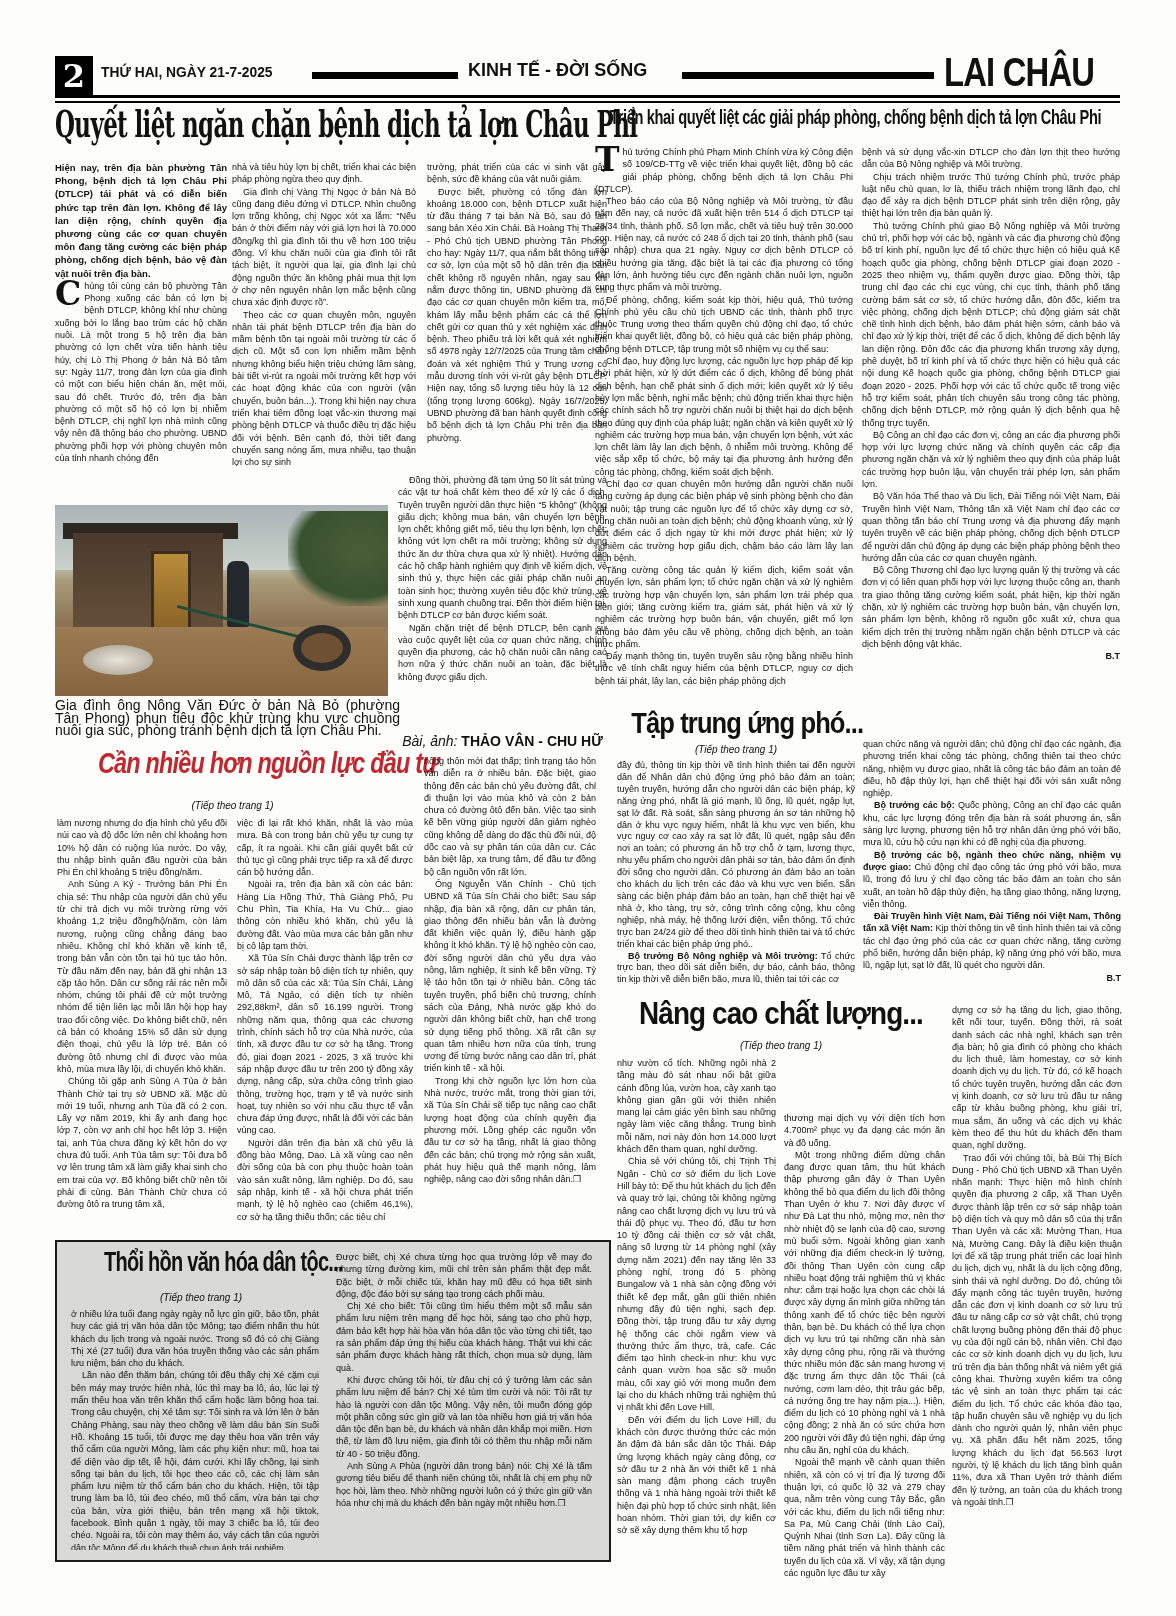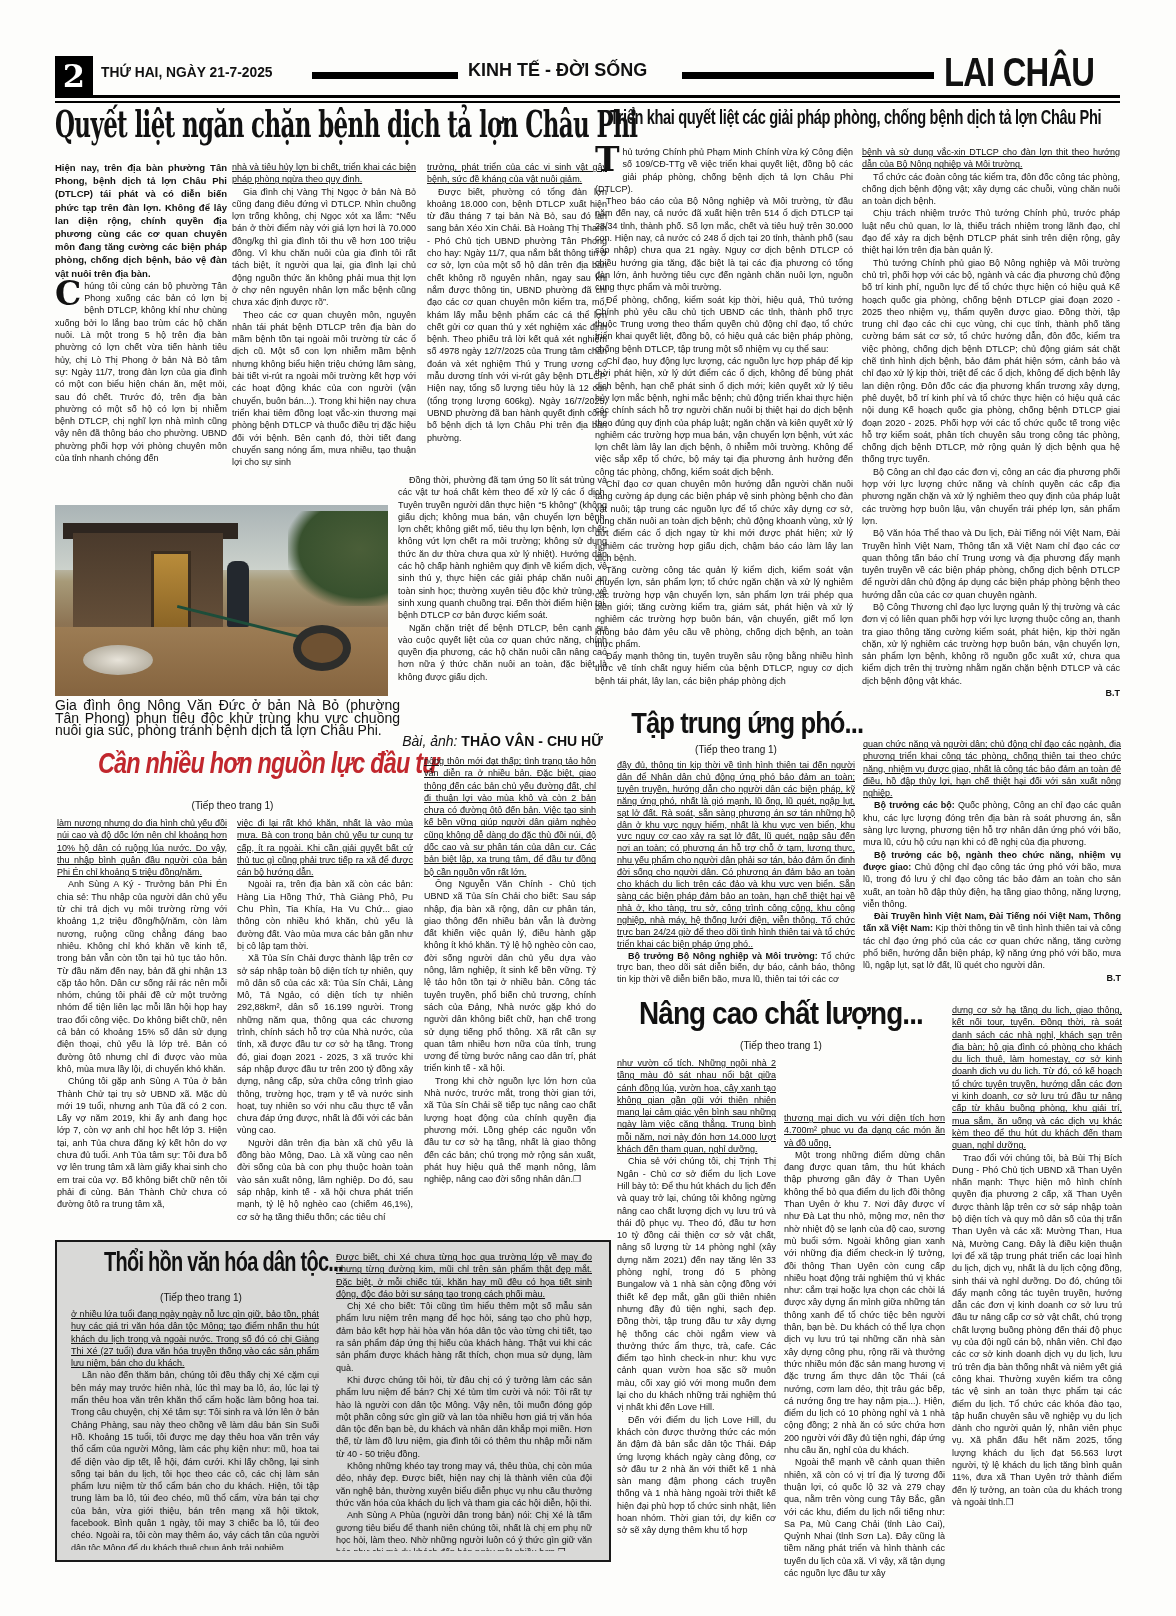--- a/index.html
+++ b/index.html
@@ -19,25 +19,25 @@
   .h-art2{position:absolute;left:610px;top:106px;font-weight:bold;font-size:20px;white-space:nowrap;
     transform:scaleX(.73);transform-origin:left top;letter-spacing:-.5px;}
   .h-tap{position:absolute;left:617px;top:707px;width:238px;text-align:center;font-weight:bold;font-size:29px;
     white-space:nowrap;transform:scaleX(.88);transform-origin:center top;letter-spacing:-1px;}
   .h-nang{position:absolute;left:620px;top:996px;width:322px;text-align:center;font-weight:bold;font-size:31px;
     white-space:nowrap;transform:scaleX(.9);transform-origin:center top;letter-spacing:-1px;}
   .h-art3{position:absolute;left:60px;top:746px;width:345px;text-align:center;font-weight:bold;font-style:italic;
     font-size:30px;color:#c1272d;white-space:nowrap;transform:scaleX(.78);transform-origin:center top;letter-spacing:-1px;}
   .h-box{position:absolute;left:70px;top:1247px;width:262px;text-align:center;font-weight:bold;font-size:27px;
     white-space:nowrap;transform:scaleX(.74);transform-origin:center top;letter-spacing:-1px;}
-  .tiep{position:absolute;font-size:10px;text-align:center;}
+  .tiep{position:absolute;font-style:italic;font-size:10px;text-align:center;}
   
   .col{position:absolute;font-size:9px;line-height:12.3px;text-align:justify;overflow:hidden;}
   .col p{margin:0;text-indent:11px;}
-  .col p.noind{text-indent:0;text-decoration:underline;}
+  .col p.noind{text-indent:0;}
   .col p.lead{font-weight:bold;text-indent:0;font-size:9.5px;line-height:13.2px;}
   .col p.drop{text-indent:0;}
   .col p.drop::first-letter{float:left;font-size:33px;line-height:25px;padding:1px 3px 0 0;font-weight:bold;font-family:"DejaVu Serif",serif;}
   .col p.bt{text-align:right;font-weight:bold;text-indent:0;}
   .col b{font-weight:bold;}
   .byline{position:absolute;font-size:14px;text-align:center;}
   .byline .pre{font-style:italic;}
   .byline b{font-weight:bold;}
   .caption{position:absolute;left:55px;top:699px;width:345px;font-size:14px;line-height:12.5px;text-align:justify;}
   
@@ -112,21 +112,20 @@
       <p class="drop">Thủ tướng Chính phủ Phạm Minh Chính vừa ký Công điện số 109/CĐ-TTg về việc triển khai quyết liệt, đồng bộ các giải pháp phòng, chống bệnh dịch tả lợn Châu Phi (DTLCP).</p>
       <p>Theo báo cáo của Bộ Nông nghiệp và Môi trường, từ đầu năm đến nay, cả nước đã xuất hiện trên 514 ổ dịch DTLCP tại 28/34 tỉnh, thành phố. Số lợn mắc, chết và tiêu huỷ trên 30.000 con. Hiện nay, cả nước có 248 ổ dịch tại 20 tỉnh, thành phố (sau sáp nhập) chưa qua 21 ngày. Nguy cơ dịch bệnh DTLCP có chiều hướng gia tăng, đặc biệt là tại các địa phương có tổng đàn lớn, ảnh hưởng tiêu cực đến ngành chăn nuôi lợn, nguồn cung thực phẩm và môi trường.</p>
       <p>Để phòng, chống, kiểm soát kịp thời, hiệu quả, Thủ tướng Chính phủ yêu cầu chủ tịch UBND các tỉnh, thành phố trực thuộc Trung ương theo thẩm quyền chủ động chỉ đạo, tổ chức triển khai quyết liệt, đồng bộ, có hiệu quả các biện pháp phòng, chống bệnh DTLCP, tập trung một số nhiệm vụ cụ thể sau:</p>
       <p>Chỉ đạo, huy động lực lượng, các nguồn lực hợp pháp để kịp thời phát hiện, xử lý dứt điểm các ổ dịch, không để bùng phát dịch bệnh, hạn chế phát sinh ổ dịch mới; kiên quyết xử lý tiêu hủy lợn mắc bệnh, nghi mắc bệnh; chủ động triển khai thực hiện các chính sách hỗ trợ người chăn nuôi bị thiệt hại do dịch bệnh theo đúng quy định của pháp luật; ngăn chặn và kiên quyết xử lý nghiêm các trường hợp mua bán, vận chuyển lợn bệnh, vứt xác lợn chết làm lây lan dịch bệnh, ô nhiễm môi trường. Không để việc sắp xếp tổ chức, bộ máy tại địa phương ảnh hưởng đến công tác phòng, chống, kiểm soát dịch bệnh.</p>
       <p>Chỉ đạo cơ quan chuyên môn hướng dẫn người chăn nuôi tăng cường áp dụng các biện pháp vệ sinh phòng bệnh cho đàn vật nuôi; tập trung các nguồn lực để tổ chức xây dựng cơ sở, vùng chăn nuôi an toàn dịch bệnh; chủ động khoanh vùng, xử lý dứt điểm các ổ dịch ngay từ khi mới được phát hiện; xử lý nghiêm các trường hợp giấu dịch, chậm báo cáo làm lây lan dịch bệnh.</p>
       <p>Tăng cường công tác quản lý kiểm dịch, kiểm soát vận chuyển lợn, sản phẩm lợn; tổ chức ngăn chặn và xử lý nghiêm các trường hợp vận chuyển lợn, sản phẩm lợn trái phép qua biên giới; tăng cường kiểm tra, giám sát, phát hiện và xử lý nghiêm các trường hợp buôn bán, vận chuyển, giết mổ lợn không bảo đảm yêu cầu về phòng, chống dịch bệnh, an toàn thực phẩm.</p>
       <p>Đẩy mạnh thông tin, tuyên truyền sâu rộng bằng nhiều hình thức về tính chất nguy hiểm của bệnh DTLCP, nguy cơ dịch bệnh tái phát, lây lan, các biện pháp phòng dịch</p>
     </div>
   <div class="col" style="left:862px;top:146px;width:258px;height:572px;">
       <p class="noind">bệnh và sử dụng vắc-xin DTLCP cho đàn lợn thịt theo hướng dẫn của Bộ Nông nghiệp và Môi trường.</p>
-      <p>Tổ chức các đoàn công tác kiểm tra, đôn đốc công tác phòng, chống dịch bệnh động vật; xây dựng các chuỗi, vùng chăn nuôi an toàn dịch bệnh.</p>
       <p>Chịu trách nhiệm trước Thủ tướng Chính phủ, trước pháp luật nếu chủ quan, lơ là, thiếu trách nhiệm trong lãnh đạo, chỉ đạo để xảy ra dịch bệnh DTLCP phát sinh trên diện rộng, gây thiệt hại lớn trên địa bàn quản lý.</p>
       <p>Thủ tướng Chính phủ giao Bộ Nông nghiệp và Môi trường chủ trì, phối hợp với các bộ, ngành và các địa phương chủ động bố trí kinh phí, nguồn lực để tổ chức thực hiện có hiệu quả Kế hoạch quốc gia phòng, chống bệnh DTLCP giai đoạn 2020 - 2025 theo nhiệm vụ, thẩm quyền được giao. Đồng thời, tập trung chỉ đạo các chi cục vùng, chi cục tỉnh, thành phố tăng cường bám sát cơ sở, tổ chức hướng dẫn, đôn đốc, kiểm tra việc phòng, chống dịch bệnh DTLCP; chủ động giám sát chặt chẽ tình hình dịch bệnh, bảo đảm phát hiện sớm, cảnh báo và chỉ đạo xử lý kịp thời, triệt để các ổ dịch, không để dịch bệnh lây lan diện rộng. Đôn đốc các địa phương khẩn trương xây dựng, phê duyệt, bố trí kinh phí và tổ chức thực hiện có hiệu quả các nội dung Kế hoạch quốc gia phòng, chống bệnh DTLCP giai đoạn 2020 - 2025. Phối hợp với các tổ chức quốc tế trong việc hỗ trợ kiểm soát, phân tích chuyên sâu trong công tác phòng, chống dịch bệnh DTLCP, mở rộng quản lý dịch bệnh qua hệ thống trực tuyến.</p>
       <p>Bộ Công an chỉ đạo các đơn vị, công an các địa phương phối hợp với lực lượng chức năng và chính quyền các cấp địa phương ngăn chặn và xử lý nghiêm theo quy định của pháp luật các trường hợp buôn lậu, vận chuyển trái phép lợn, sản phẩm lợn.</p>
       <p>Bộ Văn hóa Thể thao và Du lịch, Đài Tiếng nói Việt Nam, Đài Truyền hình Việt Nam, Thông tấn xã Việt Nam chỉ đạo các cơ quan thông tấn báo chí Trung ương và địa phương đẩy mạnh tuyên truyền về các biện pháp phòng, chống dịch bệnh DTLCP để người dân chủ động áp dụng các biện pháp phòng bệnh theo hướng dẫn của các cơ quan chuyên ngành.</p>
       <p>Bộ Công Thương chỉ đạo lực lượng quản lý thị trường và các đơn vị có liên quan phối hợp với lực lượng thuộc công an, thanh tra giao thông tăng cường kiểm soát, phát hiện, kịp thời ngăn chặn, xử lý nghiêm các trường hợp buôn bán, vận chuyển lợn, sản phẩm lợn bệnh, không rõ nguồn gốc xuất xứ, chưa qua kiểm dịch trên thị trường nhằm ngăn chặn bệnh DTLCP và các dịch bệnh động vật khác.</p>
       <p class="bt">B.T</p>
     </div>
 
   <div class="h-tap">Tập trung ứng phó...</div>
   <div class="tiep" style="left:617px;top:744px;width:238px;">(Tiếp theo trang 1)</div>
@@ -182,17 +181,16 @@
   <div class="h-box">Thổi hồn văn hóa dân tộc...</div>
   <div class="tiep" style="left:70px;top:1292px;width:262px;">(Tiếp theo trang 1)</div>
   <div class="col" style="left:71px;top:1308px;width:248px;height:242px;">
       <p class="noind">ở nhiều lứa tuổi đang ngày ngày nỗ lực gìn giữ, bảo tồn, phát huy các giá trị văn hóa dân tộc Mông; tạo điểm nhấn thu hút khách du lịch trong và ngoài nước. Trong số đó có chị Giàng Thị Xé (27 tuổi) đưa văn hóa truyền thống vào các sản phẩm lưu niệm, bán cho du khách.</p>
       <p>Lần nào đến thăm bản, chúng tôi đều thấy chị Xé cặm cụi bên máy may trước hiên nhà, lúc thì may ba lô, áo, lúc lại tỷ mẩn thêu hoa văn trên khăn thổ cẩm hoặc làm bông hoa tai. Trong câu chuyện, chị Xé tâm sự: Tôi sinh ra và lớn lên ở bản Chảng Phàng, sau này theo chồng về làm dâu bản Sin Suối Hồ. Khoảng 15 tuổi, tôi được mẹ dạy thêu hoa văn trên váy thổ cẩm của người Mông, làm các phụ kiện như: mũ, hoa tai để diện vào dịp tết, lễ hội, đám cưới. Khi lấy chồng, lại sinh sống tại bản du lịch, tôi học theo các cô, các chị làm sản phẩm lưu niệm từ thổ cẩm bán cho du khách. Hiện, tôi tập trung làm ba lô, túi đeo chéo, mũ thổ cẩm, vừa bán tại chợ của bản, vừa giới thiệu, bán trên mạng xã hội tiktok, facebook. Bình quân 1 ngày, tôi may 3 chiếc ba lô, túi đeo chéo. Ngoài ra, tôi còn may thêm áo, váy cách tân của người dân tộc Mông để du khách thuê chụp ảnh trải nghiệm.</p>
     </div>
   <div class="col" style="left:336px;top:1251px;width:256px;height:300px;">
       <p class="noind">Được biết, chị Xé chưa từng học qua trường lớp về may đo nhưng từng đường kim, mũi chỉ trên sản phẩm thật đẹp mắt. Đặc biệt, ở mỗi chiếc túi, khăn hay mũ đều có họa tiết sinh động, độc đáo bởi sự sáng tạo trong cách phối màu.</p>
       <p>Chị Xé cho biết: Tôi cũng tìm hiểu thêm một số mẫu sản phẩm lưu niệm trên mạng để học hỏi, sáng tạo cho phù hợp, đảm bảo kết hợp hài hòa văn hóa dân tộc vào từng chi tiết, tạo ra sản phẩm đáp ứng thị hiếu của khách hàng. Thật vui khi các sản phẩm được khách hàng rất thích, chọn mua sử dụng, làm quà.</p>
       <p>Khi được chúng tôi hỏi, từ đâu chị có ý tưởng làm các sản phẩm lưu niệm để bán? Chị Xé tủm tỉm cười và nói: Tôi rất tự hào là người con dân tộc Mông. Vậy nên, tôi muốn đóng góp một phần công sức gìn giữ và lan tỏa nhiều hơn giá trị văn hóa dân tộc đến bạn bè, du khách và nhân dân khắp mọi miền. Hơn thế, từ làm đồ lưu niệm, gia đình tôi có thêm thu nhập mỗi năm từ 40 - 50 triệu đồng.</p>
-      <p>Không những khéo tay trong may vá, thêu thùa, chị còn múa dẻo, nhảy đẹp. Được biết, hiện nay chị là thành viên của đội văn nghệ bản, thường xuyên biểu diễn phục vụ nhu cầu thưởng thức văn hóa của khách du lịch và tham gia các hội diễn, hội thi.</p>
       <p>Anh Sùng A Phùa (người dân trong bản) nói: Chị Xé là tấm gương tiêu biểu để thanh niên chúng tôi, nhất là chị em phụ nữ học hỏi, làm theo. Nhờ những người luôn có ý thức gìn giữ văn hóa như chị mà du khách đến bản ngày một nhiều hơn.❒</p>
     </div>
 
 </div>
 
 </body></html>

